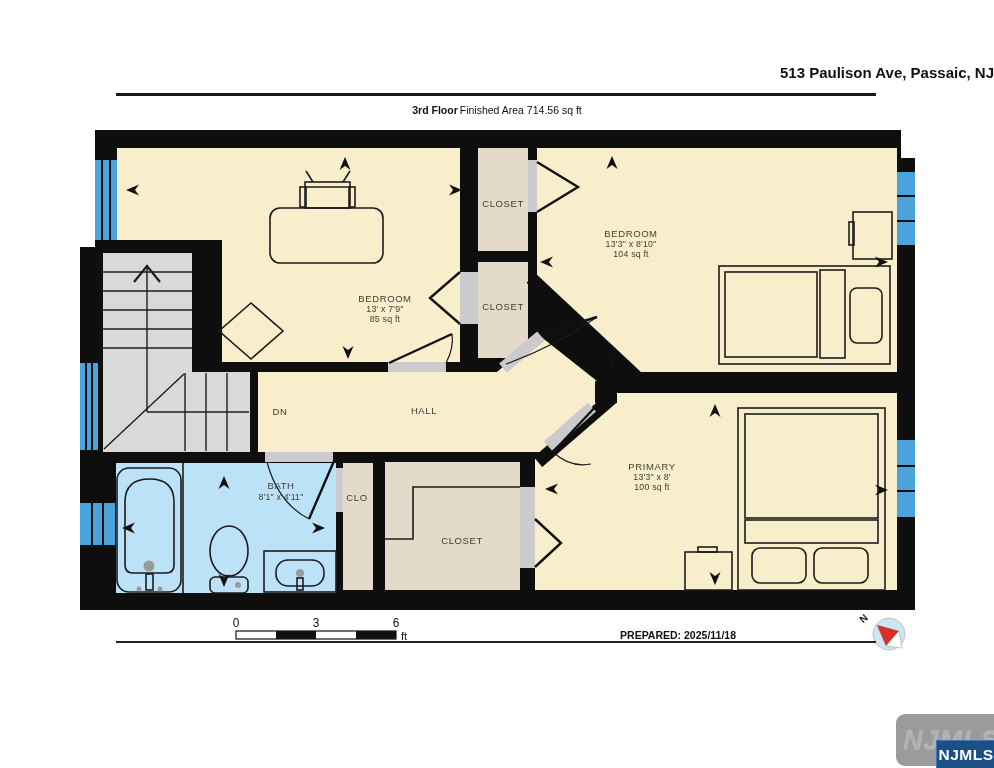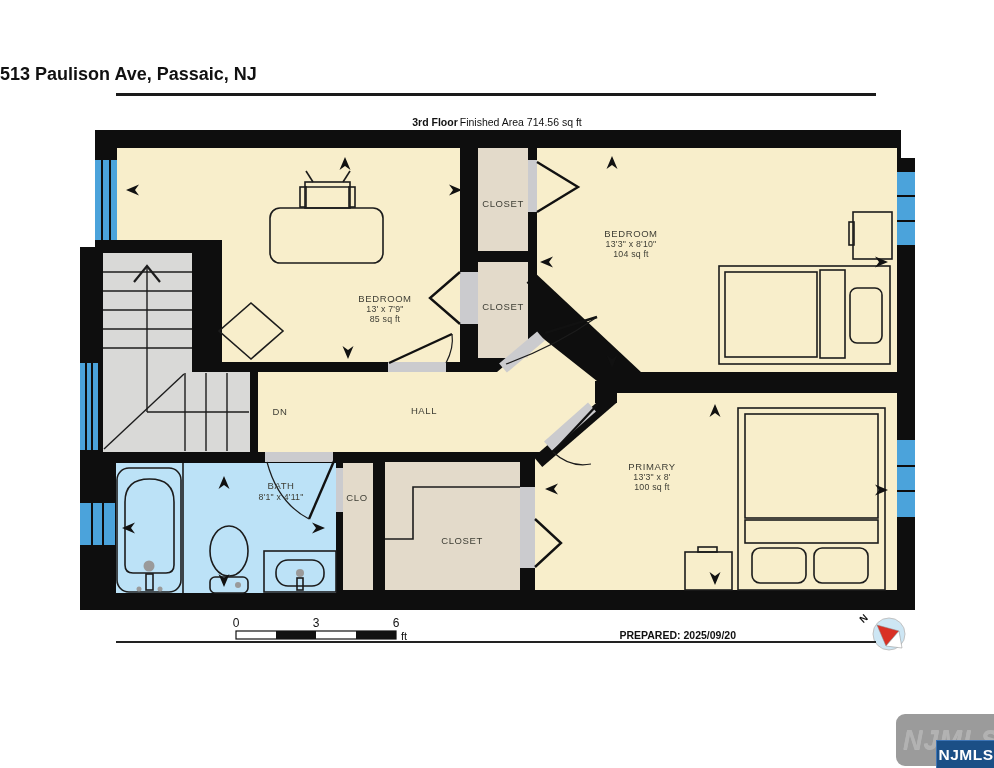--- a/index.html
+++ b/index.html
@@ -1,22 +1,22 @@
 <!DOCTYPE html>
 <html style="--wall: #0e0e0e; --room: #F8EECB; --closet: #E3DACA; --stairs: #D9D9D7; --bath: #BCE2F7; --window: #4BA3DB; --doorgap: #CBCBCE; --label: #3E3E35; --badge: #1B4F86; --watermark: #9B9B9B;"><head>
 <meta charset="utf-8">
 <style>
   html,body{margin:0;padding:0;background:#fff;}
   .page{position:relative;width:994px;height:768px;background:#fff;overflow:hidden;
         font-family:"Liberation Sans", sans-serif;}
   .abs{position:absolute;}
   
-  .title{left:0;top:64px;width:100%;text-align:left;font-size:18px;font-weight:bold;color:#111;}
+  .title{left:0;top:64px;width:100%;text-align:right;font-size:15px;font-weight:bold;color:#111;}
   .divider{left:116px;top:93px;width:760px;height:3px;background:#1a1a1a;}
-  .subtitle{left:0;top:116px;width:100%;display:flex;justify-content:center;gap:2px;
+  .subtitle{left:0;top:104px;width:100%;display:flex;justify-content:center;gap:2px;
             font-size:10.5px;color:#111;}
   .subtitle .floor{font-weight:bold;}
   
   .prepared{left:500px;top:629px;width:236px;text-align:right;font-size:10.5px;font-weight:bold;color:#111;}
   .footline{left:116px;top:641px;width:760px;height:1.5px;background:#222;}
   .disclaimer{left:0;top:645px;width:100%;text-align:center;font-size:9.8px;color:#111;}
   
   .watermark{left:896px;top:714px;width:110px;height:52px;background:var(--watermark,#9b9b9b);
              border-radius:9px;color:#b2b2b2;font-weight:800;font-style:italic;font-size:27px;
              line-height:52px;padding-left:7px;letter-spacing:1px;
@@ -287,19 +287,19 @@
     </g>
   </svg>
 
   <div class="abs title">513 Paulison Ave, Passaic, NJ</div>
   <div class="abs divider"></div>
   <div class="abs subtitle">
     <span class="floor">3rd Floor</span>
     <span>Finished Area 714.56 sq ft</span>
   </div>
 
-  <div class="abs prepared">PREPARED: 2025/09/20</div>
+  <div class="abs prepared">PREPARED: 2025/11/18</div>
   <div class="abs footline"></div>
 
   <div class="abs watermark">NJMLS</div>
   <div class="abs badge">NJMLS</div>
 
 </div>
 
 </body></html>

